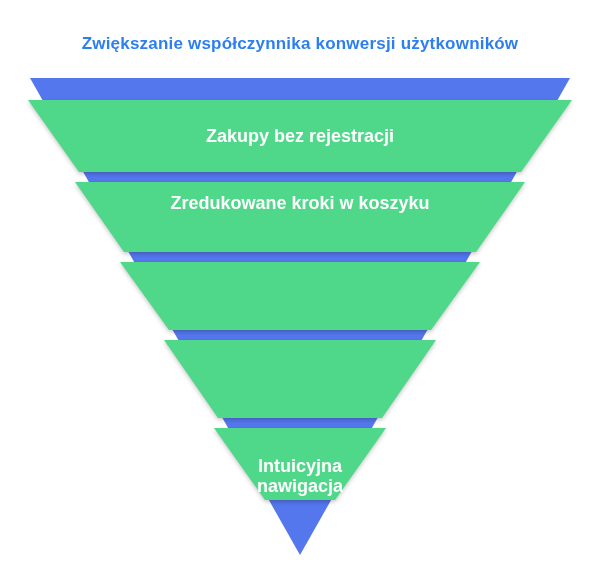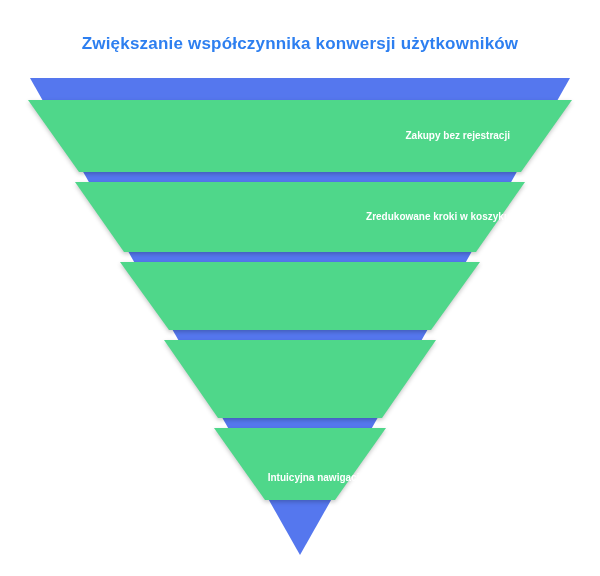--- a/index.html
+++ b/index.html
@@ -37,22 +37,22 @@
     fill: var(--blue, #5577ee);
   }
   .shape-green {
     fill: var(--green, #4fd78a);
     filter: drop-shadow(0 2px 2px rgba(0,0,0,0.22));
   }
   .seg-label {
     position: absolute;
     left: 50%;
     transform: translateX(-50%);
-    text-align: right;
-    font-size: 10px;
+    text-align: center;
+    font-size: 18px;
     font-weight: bold;
     line-height: 20px;
     color: var(--label-color, #ffffff);
   }
   .seg-label.w1 { width: 420px; }
   .seg-label.w4 { width: 180px; }
   .seg-label.w5 { width: 130px; }
 </style>
 </head>
 <body>
@@ -67,19 +67,19 @@
 
     <polygon class="shape-green" points="28,30 572,30 521,102 79,102"></polygon>
     <polygon class="shape-green" points="75,112 525,112 476,182 124,182"></polygon>
     <polygon class="shape-green" points="120,192 480,192 431,260 169,260"></polygon>
     <polygon class="shape-green" points="164,270 436,270 382,348 218,348"></polygon>
     <polygon class="shape-green" points="214,358 386,358 335,430 265,430"></polygon>
   </svg>
 
   <div class="seg-label w1" style="top:126px;">Zakupy bez rejestracji</div>
 
-  <div class="seg-label w1" style="top:207px;">Zredukowane kroki w koszyku</div>
+  <div class="seg-label w1" style="top:193px;">Zredukowane kroki w koszyku</div>
 
 
 
-  <div class="seg-label w5" style="top:468px;">Intuicyjna nawigacja</div>
+  <div class="seg-label w5" style="top:456px;">Intuicyjna nawigacja</div>
 
 </div>
 
 </body></html>

